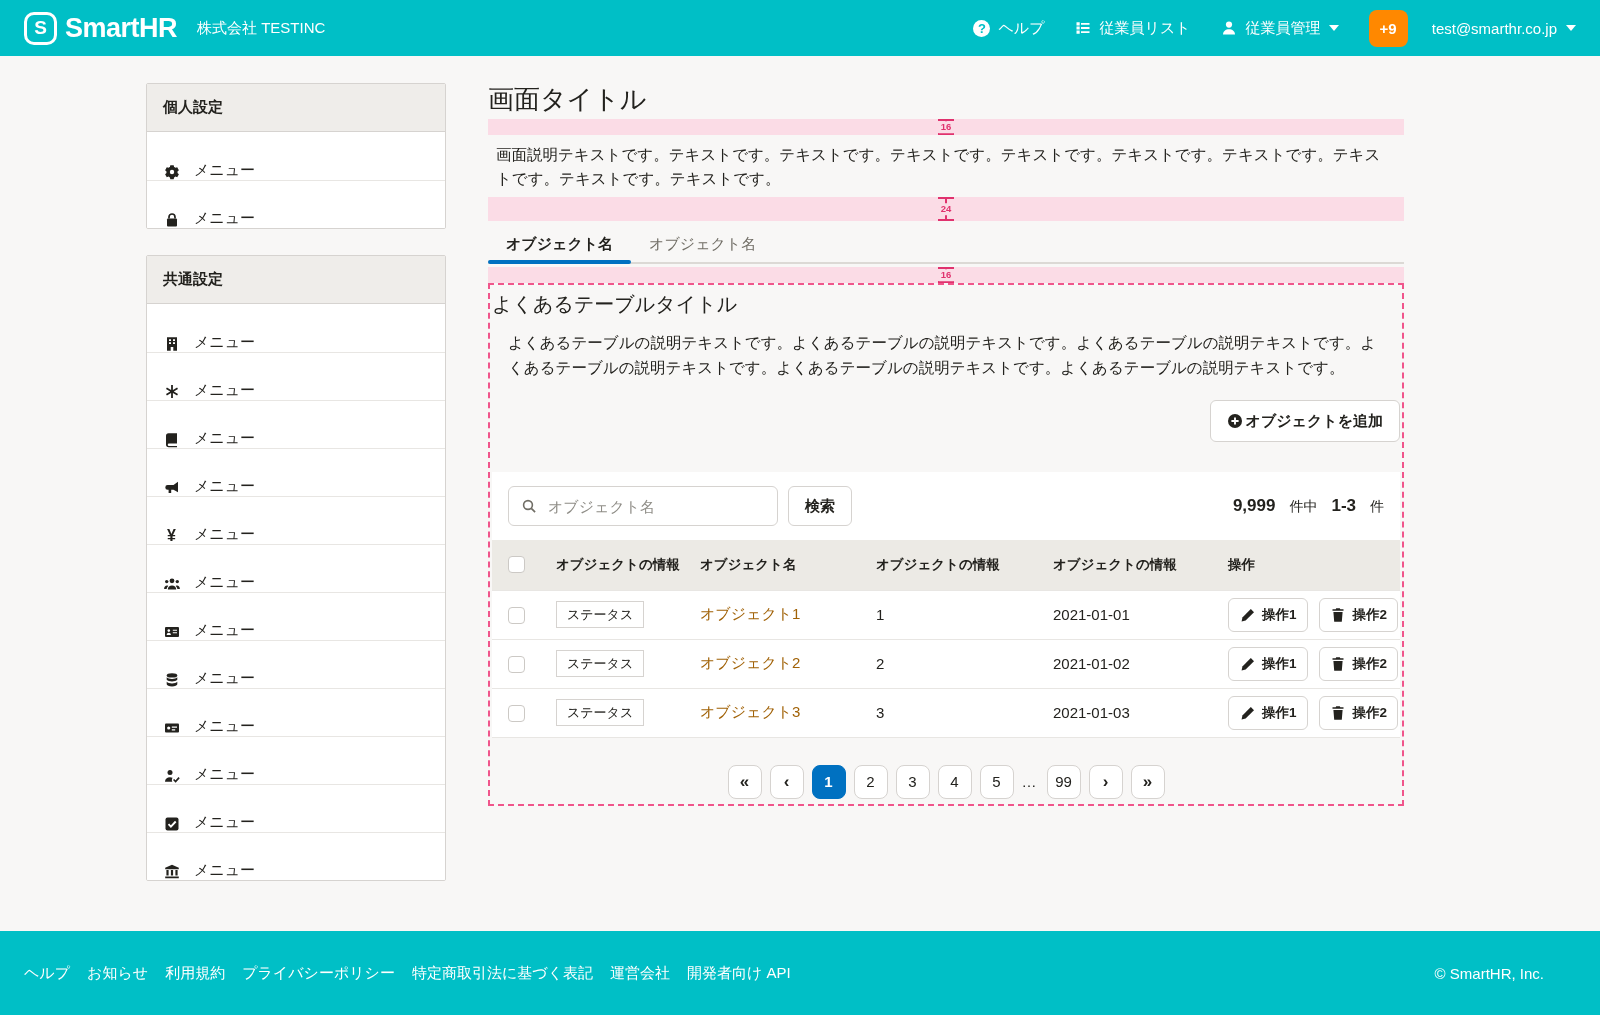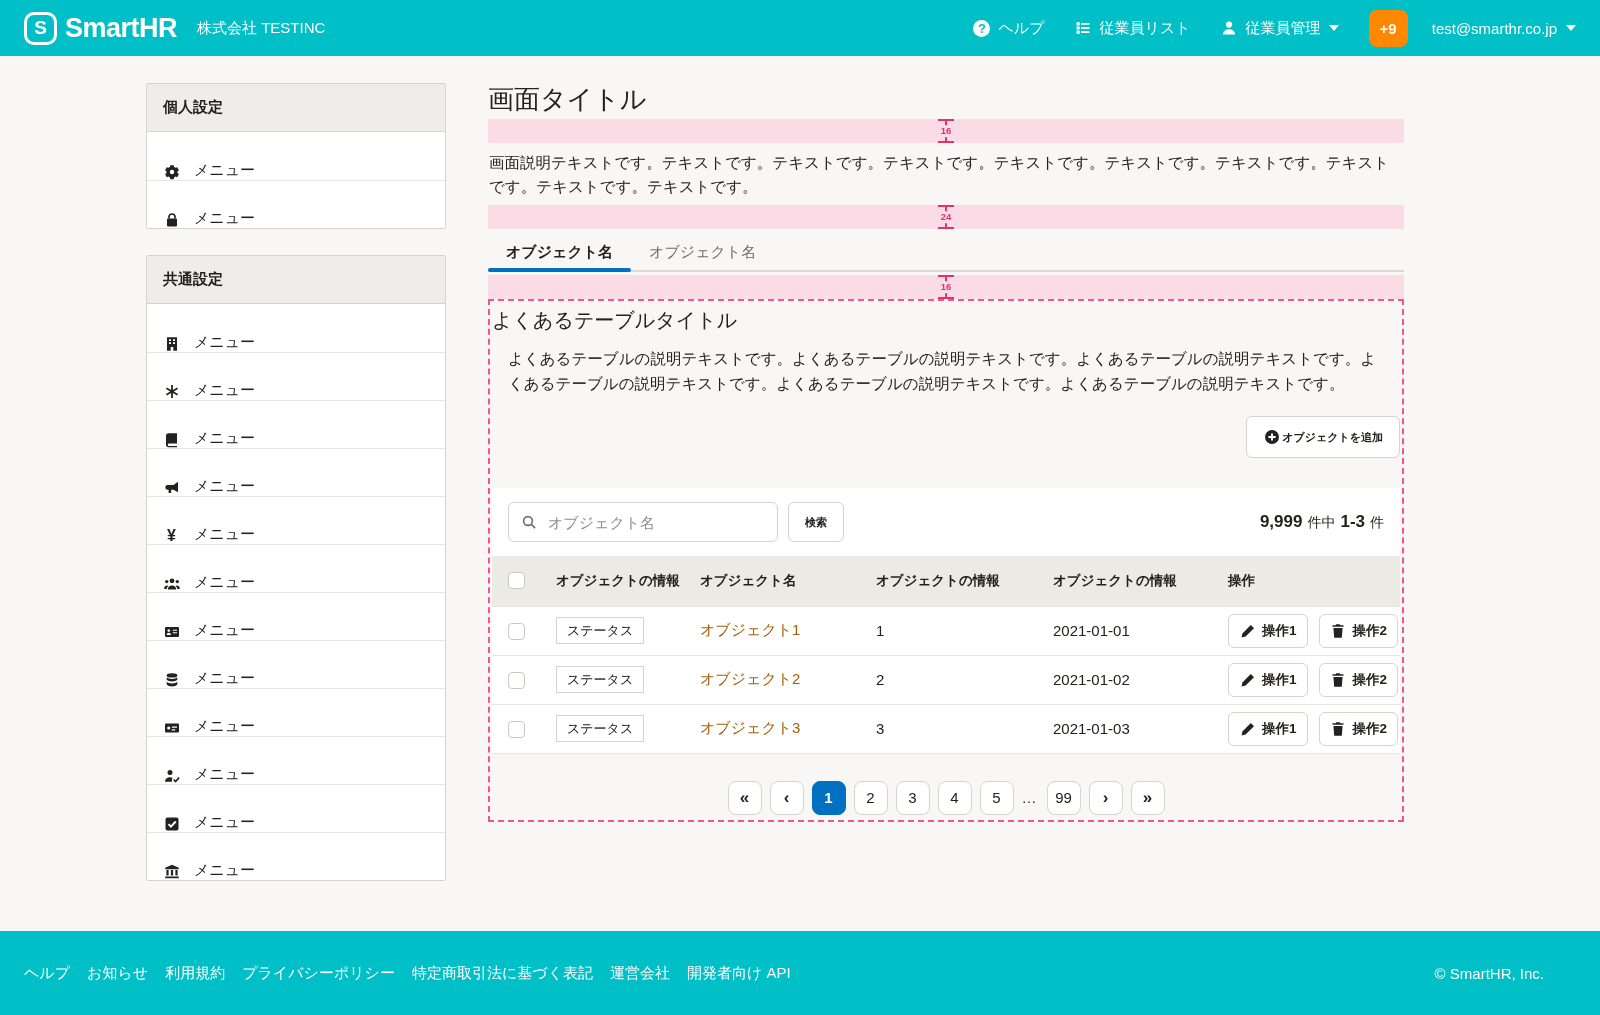--- a/index.html
+++ b/index.html
@@ -29,49 +29,49 @@
   .side-item + .side-item{border-top:1px solid #e8e6e3}
   .icon{display:inline-flex;align-items:center;justify-content:center;width:17px;height:17px;flex:none}
   .icon svg{display:block}
   .char-icon{font-size:16px;font-weight:700;width:17px;text-align:center;line-height:1}
 
   .main{width:916px;margin-left:42px}
   .page-title{font-size:26px;font-weight:400;margin:0;line-height:32px}
 
   
   .spacer{position:relative;background:#fbdce6}
-  .s16{height:24px}.s24{height:24px}
+  .s16{height:16px}.s24{height:24px}
   .measure{position:absolute;left:50%;top:0;bottom:0;width:16px;transform:translateX(-50%);border-top:2px solid #e0326e;border-bottom:2px solid #e0326e}
   .measure::before{content:'';position:absolute;left:50%;top:0;bottom:0;width:2px;margin-left:-1px;background:#e0326e}
   .m-num{position:absolute;left:50%;top:50%;transform:translate(-50%,-50%);background:#fbdce6;color:#e0326e;font-size:9.5px;font-weight:700;line-height:1;padding:1px 2px;z-index:1}
 
   .sp-title{margin-top:4px}
-  .page-desc{margin:8px 1px 0;font-size:15.5px;line-height:24px}
+  .page-desc{margin:8px 8px 0;font-size:15.5px;line-height:24px}
   .sp-desc{margin-top:6px}
   .tabbar{margin-top:8px;display:flex;border-bottom:2px solid #dcd9d5}
   .tab{padding:6px 18px 8px;font-size:15px;color:#706d65;position:relative;cursor:pointer}
   .tab.active{color:#23221e;font-weight:700}
   .tab.active::after{content:'';position:absolute;left:0;right:0;bottom:-2px;height:4px;background:#0071c1;border-radius:2px}
   .sp-tab{margin-top:3px}
 
   
   .dashed-box{border:2px dashed #f0558b;padding:3px 2px 2px}
   .section-title{font-size:20px;font-weight:400;margin:2px 0 0;line-height:28px}
   .section-desc{margin:12px 16px 0;font-size:15.5px;line-height:25px}
   .add-row{display:flex;justify-content:flex-end;margin-top:20px}
-  .btn{display:inline-flex;align-items:center;gap:2px;background:#fff;border:1px solid #d6d3d0;border-radius:6px;font-size:11px;font-weight:700;color:#23221e;padding:0 16px;height:42px;cursor:pointer;font-family:inherit;white-space:nowrap}
+  .btn{display:inline-flex;align-items:center;gap:2px;background:#fff;border:1px solid #d6d3d0;border-radius:6px;font-size:15px;font-weight:700;color:#23221e;padding:0 16px;height:42px;cursor:pointer;font-family:inherit;white-space:nowrap}
   .btn.sm{height:34px;padding:0 10px;font-size:13.5px;gap:6px;border-radius:6px}
 
   .panel{margin-top:30px;background:#fff}
   .search-row{display:flex;align-items:center;padding:14px 16px;gap:10px}
   .search-wrap{display:flex;align-items:center;border:1px solid #d6d3d0;border-radius:6px;height:40px;width:270px;padding:0 11px;gap:9px;background:#fff;color:#706d65}
   .search-wrap input{border:none;outline:none;font-size:15px;width:100%;font-family:inherit;color:#23221e;background:transparent}
   .search-wrap input::placeholder{color:#8f8d87}
   .search-btn{height:40px}
-  .count{margin-left:auto;font-size:14px;display:flex;align-items:baseline;gap:5px;white-space:nowrap}
+  .count{margin-left:auto;font-size:14px;display:flex;align-items:baseline;gap:14px;white-space:nowrap}
   .count b{font-size:17px;font-weight:700}
 
   table{width:100%;border-collapse:collapse;table-layout:fixed}
   thead th{background:#eceae5;font-size:13.5px;font-weight:700;text-align:left;padding:10px 8px;height:50px}
   th.c-check,td.c-check{padding-left:16px}
   tbody td{border-top:1px solid #e8e6e3;padding:0 8px;height:49px;font-size:15px}
   tbody tr:last-child td{border-bottom:1px solid #e8e6e3}
   .checkbox{width:17px;height:17px;border:1px solid #ccc9c5;border-radius:4px;background:#fff;display:inline-block;cursor:pointer;vertical-align:middle}
   .chip{display:inline-block;border:1px solid #d6d3d0;padding:6px 10px;font-size:13px;border-radius:0;background:#fff;line-height:1}
   .link{color:#a16207;cursor:pointer;text-decoration:none}

